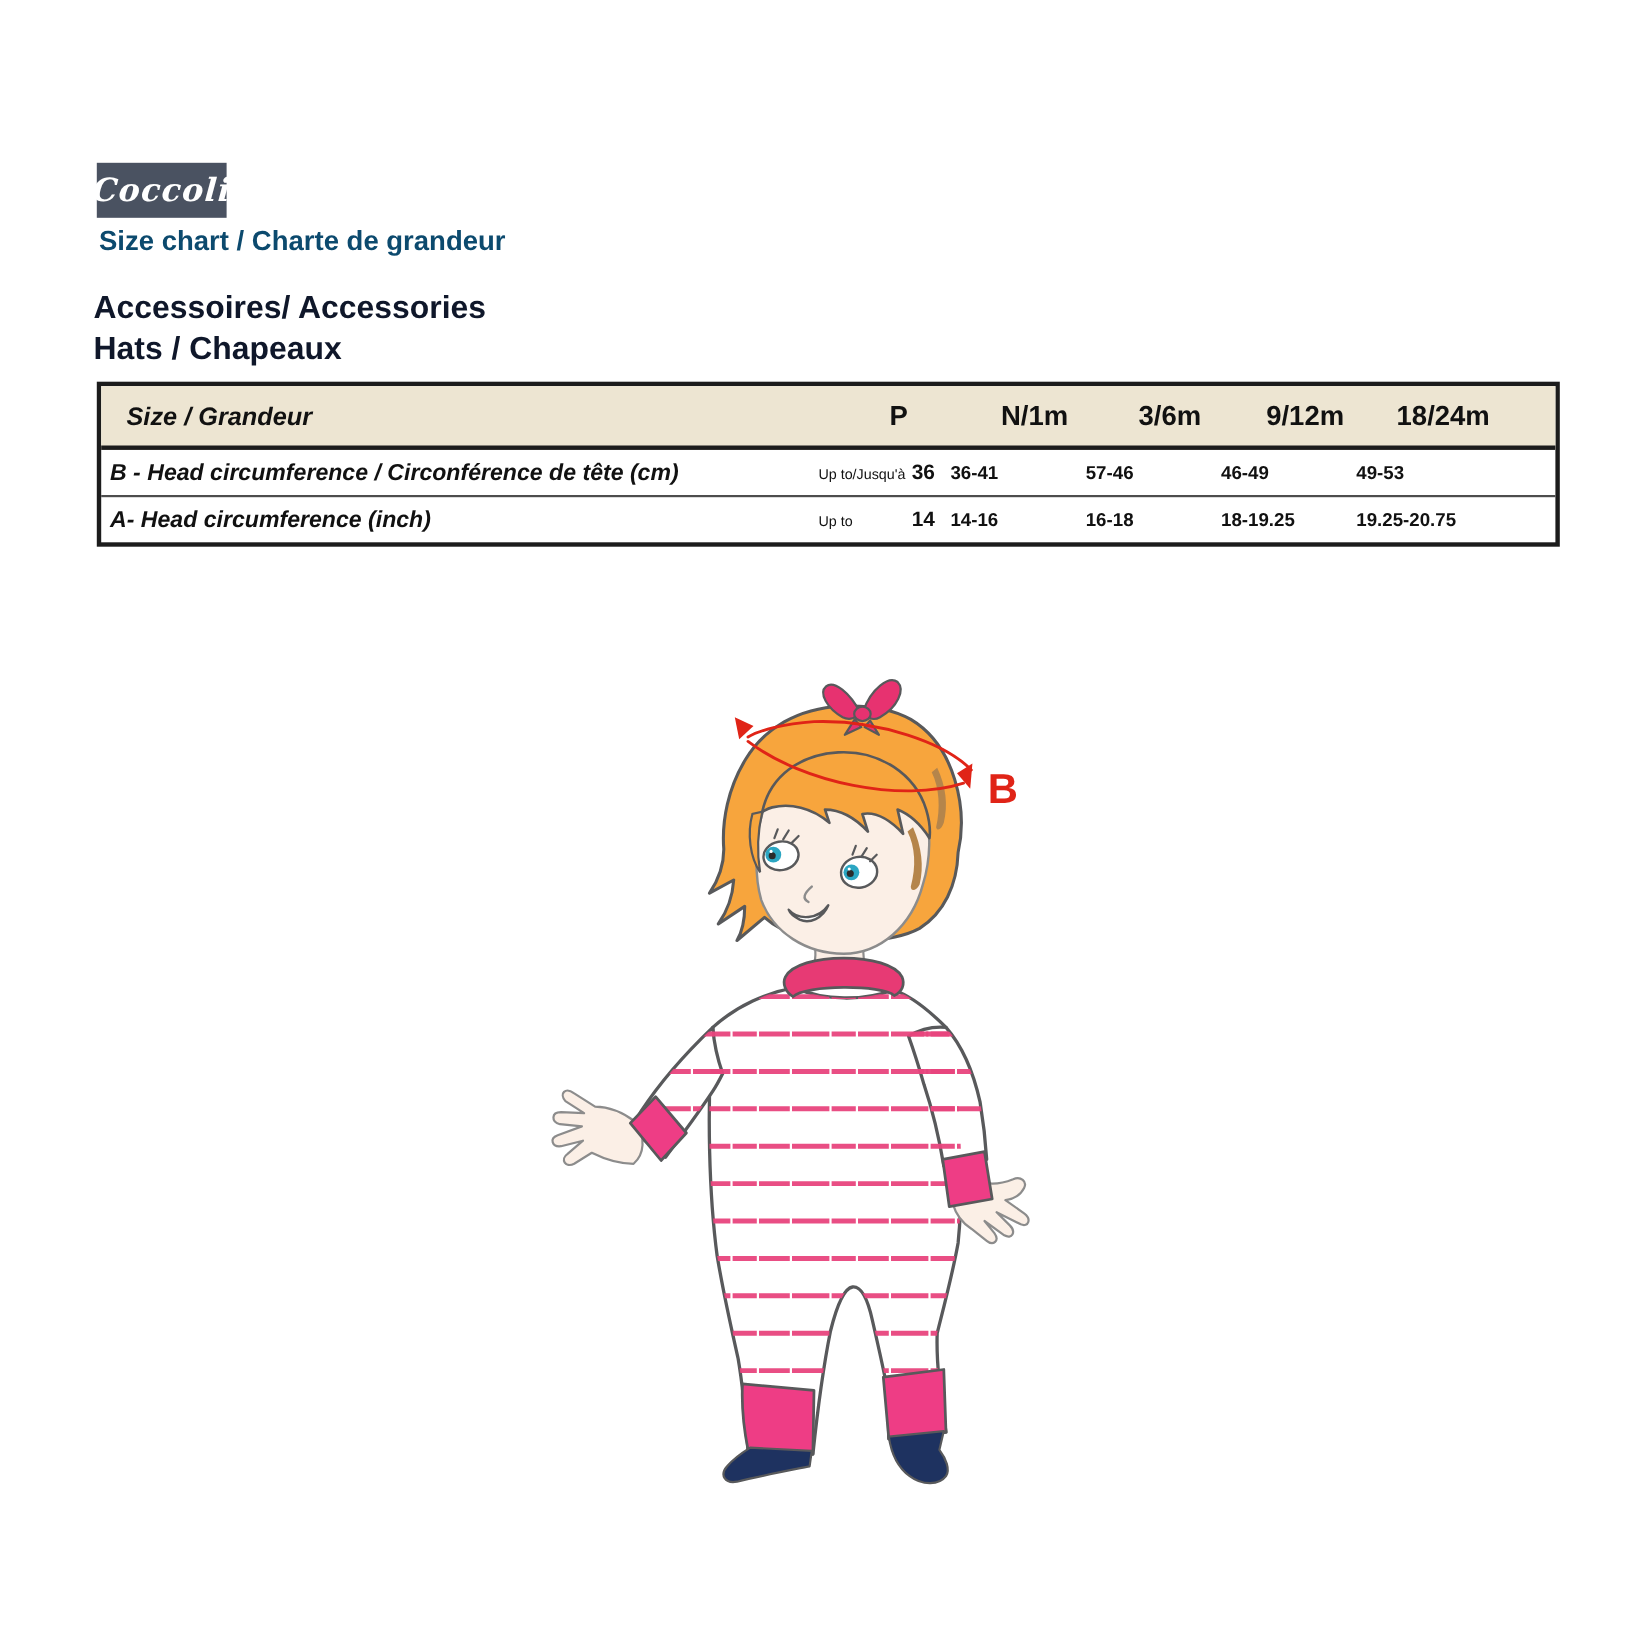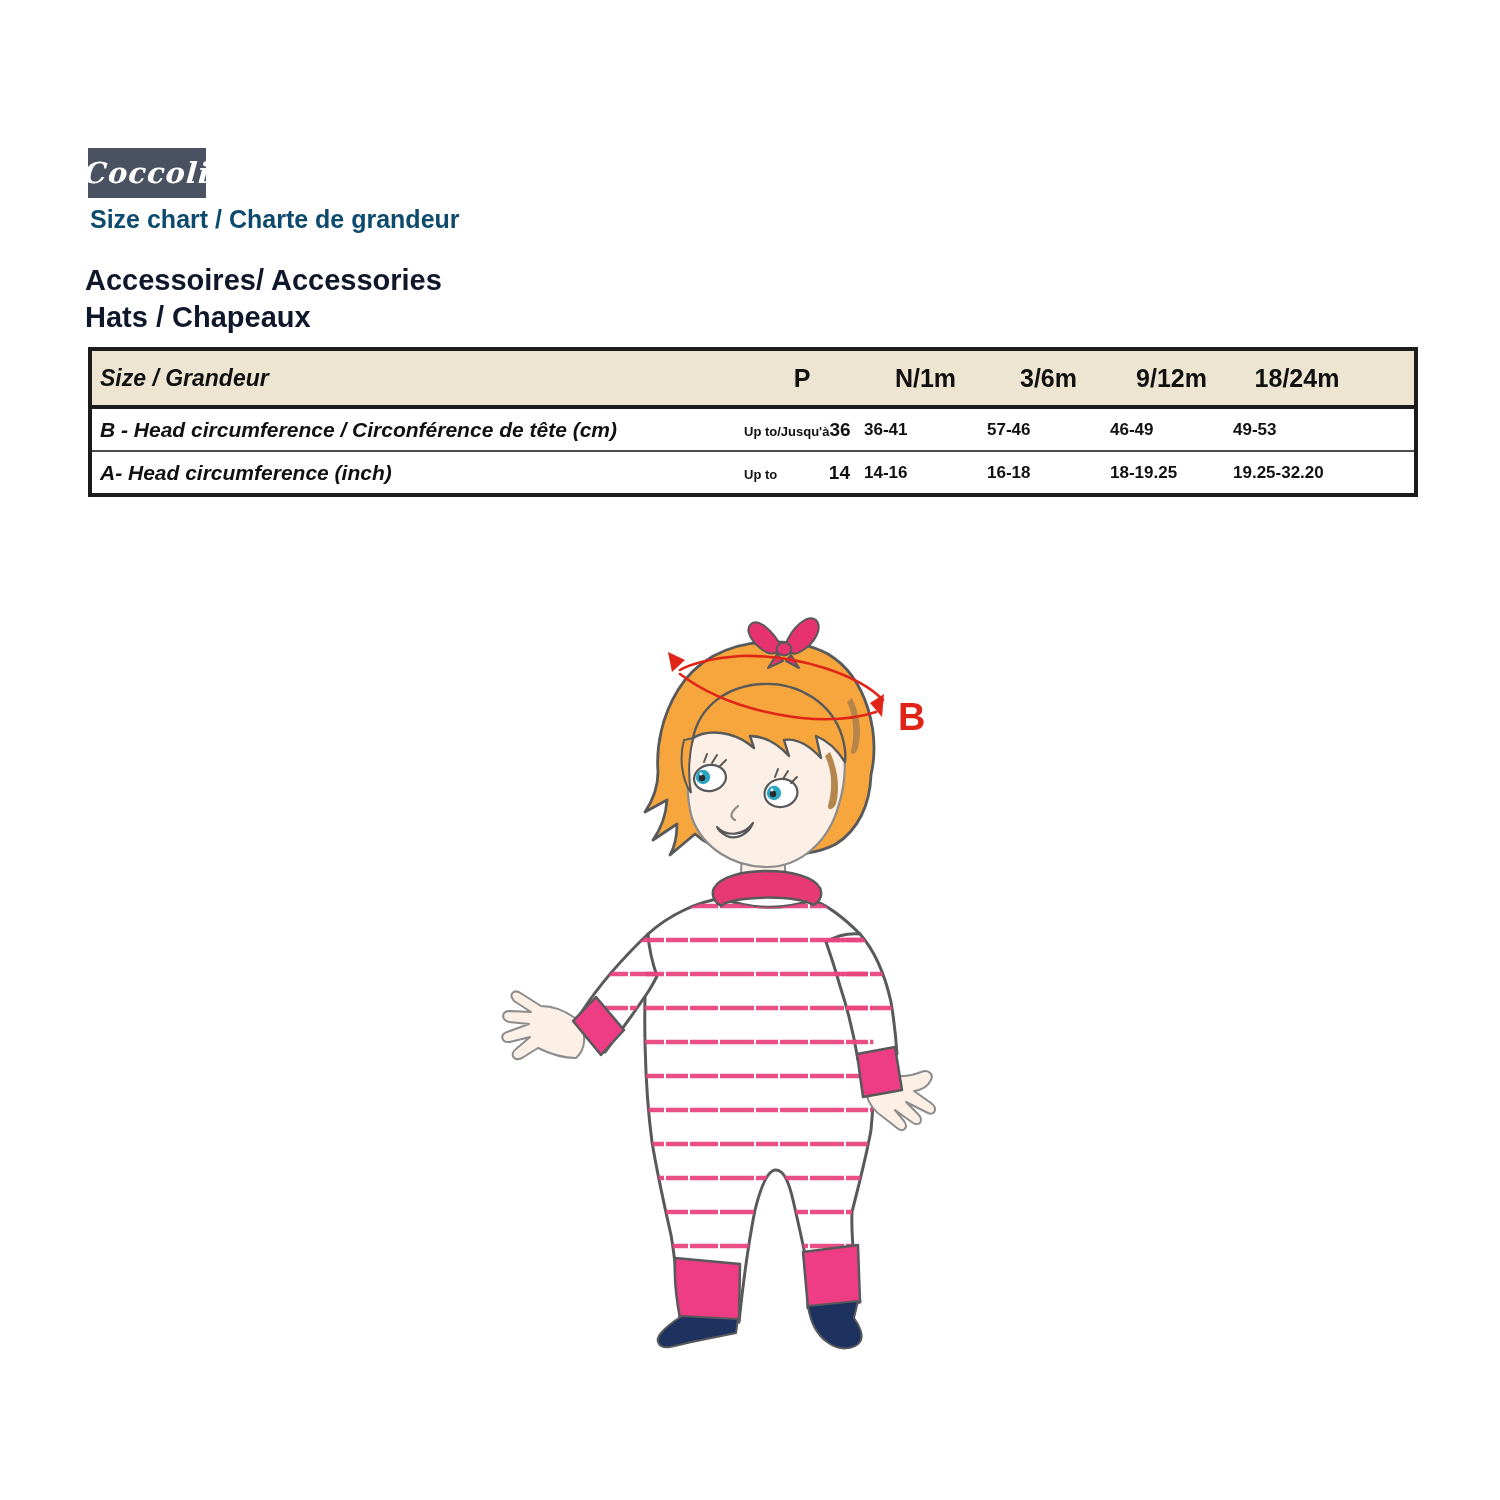--- a/index.html
+++ b/index.html
@@ -45,41 +45,42 @@
   }
   .t-row{
     display:grid;
     grid-template-columns:648px 124px 123px 123px 123px 128px 1fr;
     align-items:center;
   }
   .t-row.header{
     height:54px;
     background:#ede5d2;
     border-bottom:4px solid #1c1c1c;
+    padding-left:15px;
   }
   .t-row.data{height:41px;}
   .t-row.data.first{border-bottom:2px solid #4d4d4d;}
   .cell{color:#111;}
   .cell.rowlabel{
     padding-left:8px;
     font-style:italic;font-weight:bold;font-size:21px;
     white-space:nowrap;
   }
   .t-row.header .cell.rowlabel{font-size:23px;}
   .cell.colhead{
     text-align:center;font-weight:bold;font-size:25px;
   }
   .cell.value{
     text-align:left;font-weight:bold;font-size:17px;
   }
   .cell.pcell{
     display:flex;align-items:baseline;justify-content:space-between;
     padding:0 14px 0 4px;box-sizing:border-box;
   }
-  .pcell .prefix{font-weight:bold;font-size:13px;white-space:nowrap;}
+  .pcell .prefix{font-weight:normal;font-size:13px;white-space:nowrap;}
   .pcell .pval{font-weight:bold;font-size:19px;}
   
   .figure-wrap{
     position:absolute;left:490px;top:590px;
     width:470px;height:775px;
   }
 </style>
 </head>
 <body>
 
@@ -120,21 +121,21 @@
 
     <div class="t-row data">
       <div class="cell rowlabel">A- Head circumference (inch)</div>
       <div class="cell pcell">
         <span class="prefix">Up to</span>
         <span class="pval">14</span>
       </div>
       <div class="cell value">14-16</div>
       <div class="cell value">16-18</div>
       <div class="cell value">18-19.25</div>
-      <div class="cell value">19.25-32.20</div>
+      <div class="cell value">19.25-20.75</div>
       <div class="cell"></div>
     </div>
   </div>
 
   <div class="figure-wrap">
     <svg width="470" height="775" viewBox="0 0 470 775" xmlns="http://www.w3.org/2000/svg">
       <defs>
         <clipPath id="clip-torso">
           <path d="M 232,308 C 208,312 180,324 158,344 C 152,420 155,500 162,552 C 168,588 175,618 181,645 C 185,668 188,700 190,728 L 249,732 C 253,694 258,655 265,620 C 271,596 278,581 285,580 C 293,579 299,592 303,610 C 309,636 314,658 317,675 L 318,718 L 370,712 C 365,678 361,650 362,622 C 368,598 376,568 381,540 C 386,490 384,430 378,380 C 376,362 373,350 370,344 C 352,326 335,314 322,310 C 295,320 260,320 232,308 Z"></path>
         </clipPath>

